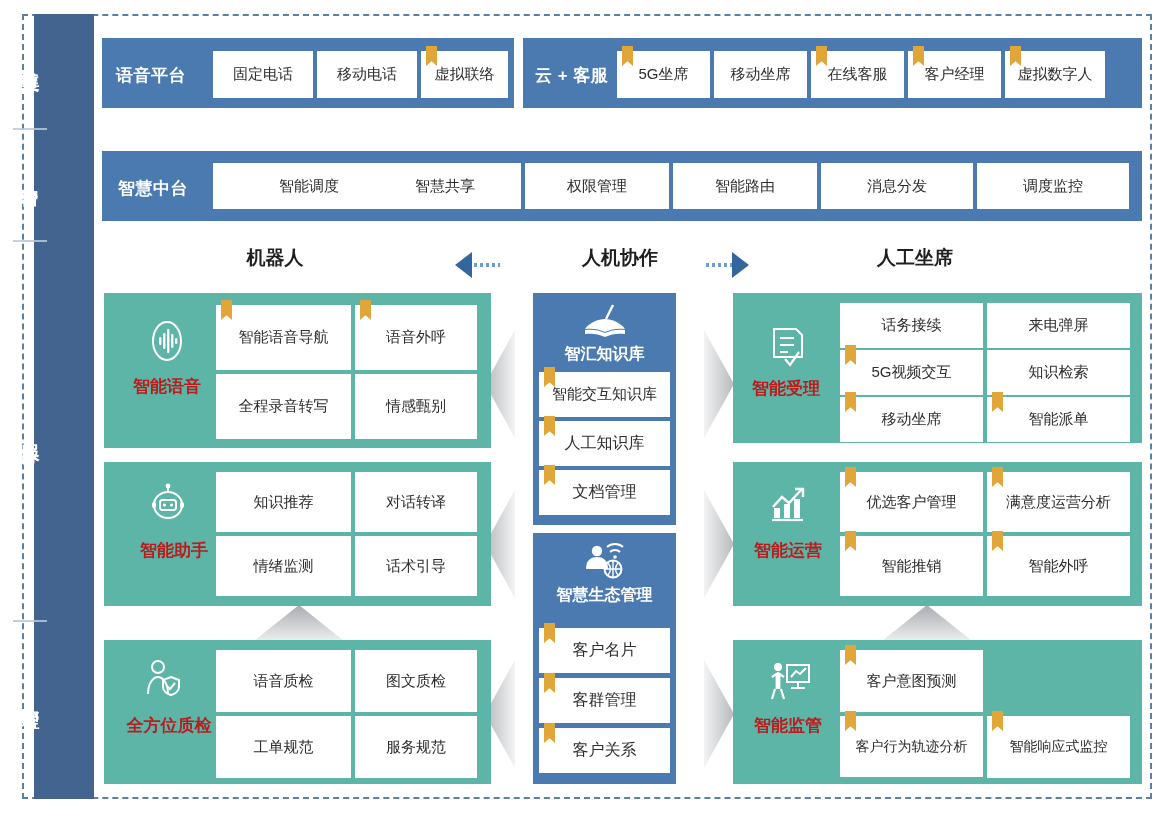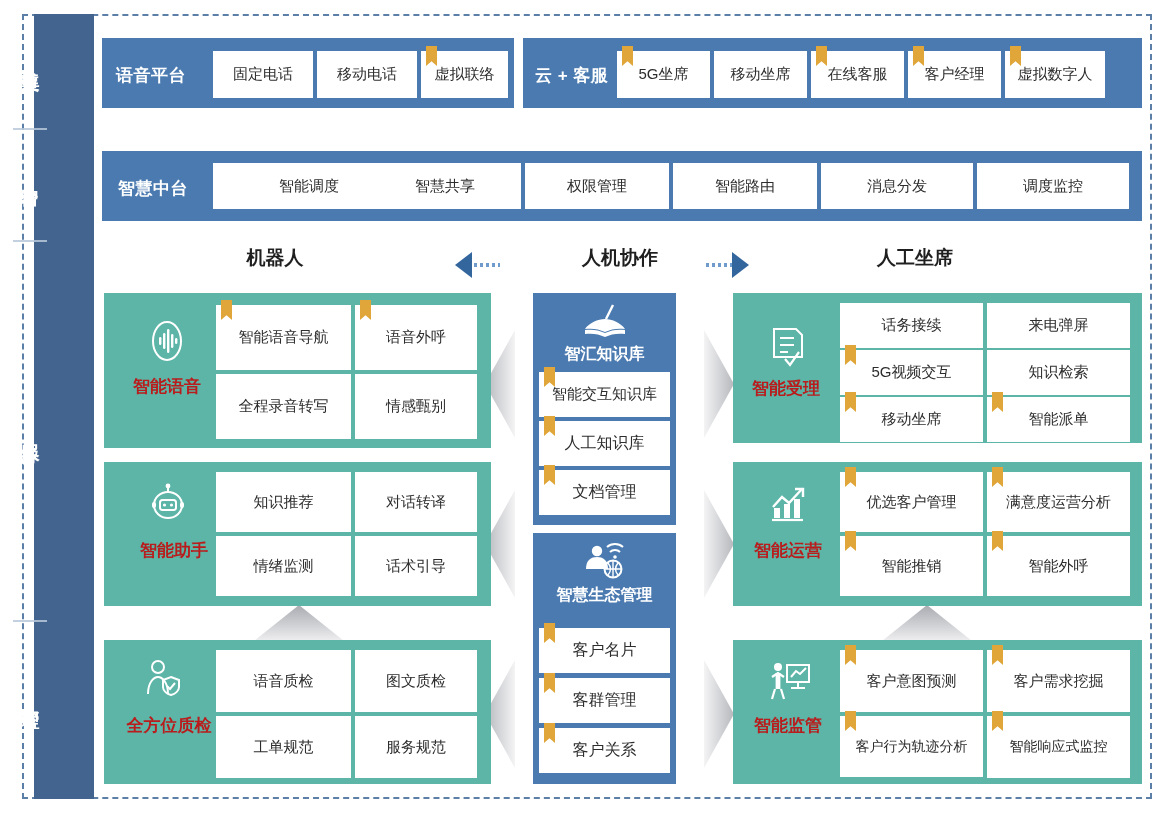--- a/index.html
+++ b/index.html
@@ -489,24 +489,20 @@
       <line x1="29" y1="23" x2="29" y2="29" stroke="#fff" stroke-width="2"></line>
       <line x1="22" y1="29" x2="36" y2="29" stroke="#fff" stroke-width="2"></line>
     </svg>
   </div>
   <div class="blk-label" style="left:733px;top:714px;width:110px;">智能监管</div>
 
   <div class="card" style="left:840px;top:650px;width:143px;height:62px;">
     <span class="bm"></span>
     <span>客户意图预测</span>
   </div>
-  <div class="card" style="left:987px;top:650px;width:143px;height:62px;">
-    <span class="bm"></span>
-    <span>客户需求挖掘</span>
-  </div>
   <div class="card small" style="left:840px;top:716px;width:143px;height:61px;">
     <span class="bm"></span>
     <span>客户行为轨迹分析</span>
   </div>
   <div class="card small" style="left:987px;top:716px;width:143px;height:62px;">
     <span class="bm"></span>
     <span>智能响应式监控</span>
   </div>
 
 </div>

